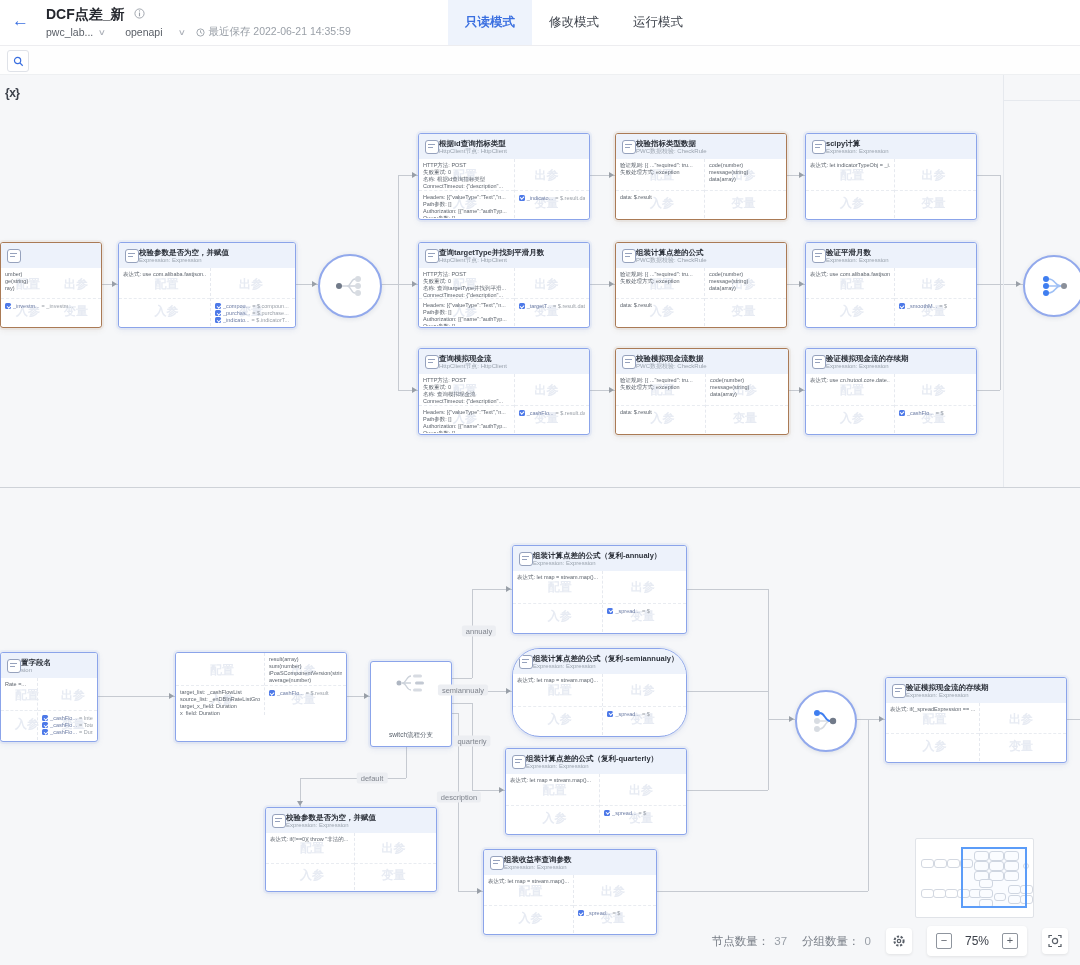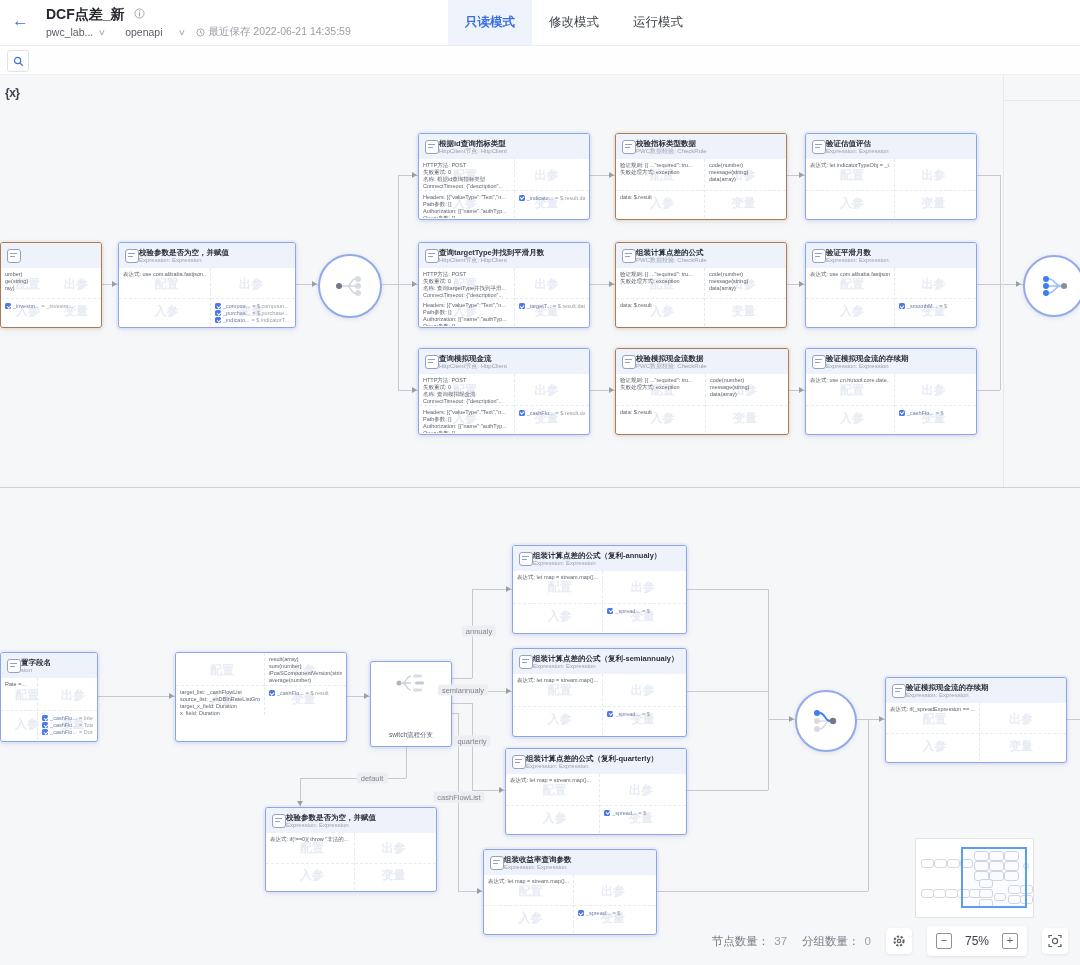--- a/index.html
+++ b/index.html
@@ -143,21 +143,21 @@
         <div class="arr" style="left: 506px; top: 688px;"></div>
         <div class="arr" style="left: 499px; top: 787px;"></div>
         <div class="arr" style="left: 477px; top: 888px;"></div>
         <div class="arr" style="left: 789px; top: 716px;"></div>
         <div class="arr" style="left: 879px; top: 716px;"></div>
         <div class="arrd" style="left: 297px; top: 801px;"></div>
         <div class="elabel" style="left: 479px; top: 631px;">annualy</div>
         <div class="elabel" style="left: 463px; top: 690px;">semiannualy</div>
         <div class="elabel" style="left: 472px; top: 741px;">quarterly</div>
         <div class="elabel" style="left: 372px; top: 778px;">default</div>
-        <div class="elabel" style="left: 459px; top: 797px;">cashFlowList</div>
+        <div class="elabel" style="left: 459px; top: 797px;">description</div>
         <div class="node brown" style="left: 0px; top: 242px; width: 100px; height: 84px;">
           <div class="nh">
             <div class="nicon"></div>
             <div class="nht">
               <div class="ntitle"></div>
               <div class="nsub"></div>
             </div>
           </div>
           <div class="nb">
             <div class="wm" style="left: 27%; top: 27%;">配置</div>
@@ -289,21 +289,21 @@
                 <div class="tl">data(array)</div>
               </div>
               <div class="nb-bot"></div>
             </div>
           </div>
         </div>
         <div class="node" style="left: 805px; top: 133px; width: 170px; height: 85px;">
           <div class="nh">
             <div class="nicon"></div>
             <div class="nht">
-              <div class="ntitle">验证估值评估</div>
+              <div class="ntitle">scipy计算</div>
               <div class="nsub">Expression: Expression</div>
             </div>
           </div>
           <div class="nb">
             <div class="wm" style="left: 27%; top: 27%;">配置</div>
             <div class="wm" style="left: 75%; top: 27%;">出参</div>
             <div class="wm" style="left: 27%; top: 74%;">入参</div>
             <div class="wm" style="left: 75%; top: 74%;">变量</div>
             <div class="ncol left" style="width: 52%;">
               <div class="nb-top">
@@ -628,21 +628,21 @@
               <div class="nb-bot">
                 <div class="badge">
                   <div class="bsq"></div>
                   <div class="blab">_spread...</div>
                   <div class="bval"> = $</div>
                 </div>
               </div>
             </div>
           </div>
         </div>
-        <div class="node" style="left: 512px; top: 648px; width: 173px; height: 87px;">
+        <div class="node" style="left: 512px; top: 648px; width: 173px; height: 87px; border-radius: 28px;">
           <div class="nh">
             <div class="nicon"></div>
             <div class="nht">
               <div class="ntitle">组装计算点差的公式（复利-semiannualy）</div>
               <div class="nsub">Expression: Expression</div>
             </div>
           </div>
           <div class="nb">
             <div class="wm" style="left: 27%; top: 27%;">配置</div>
             <div class="wm" style="left: 75%; top: 27%;">出参</div>

